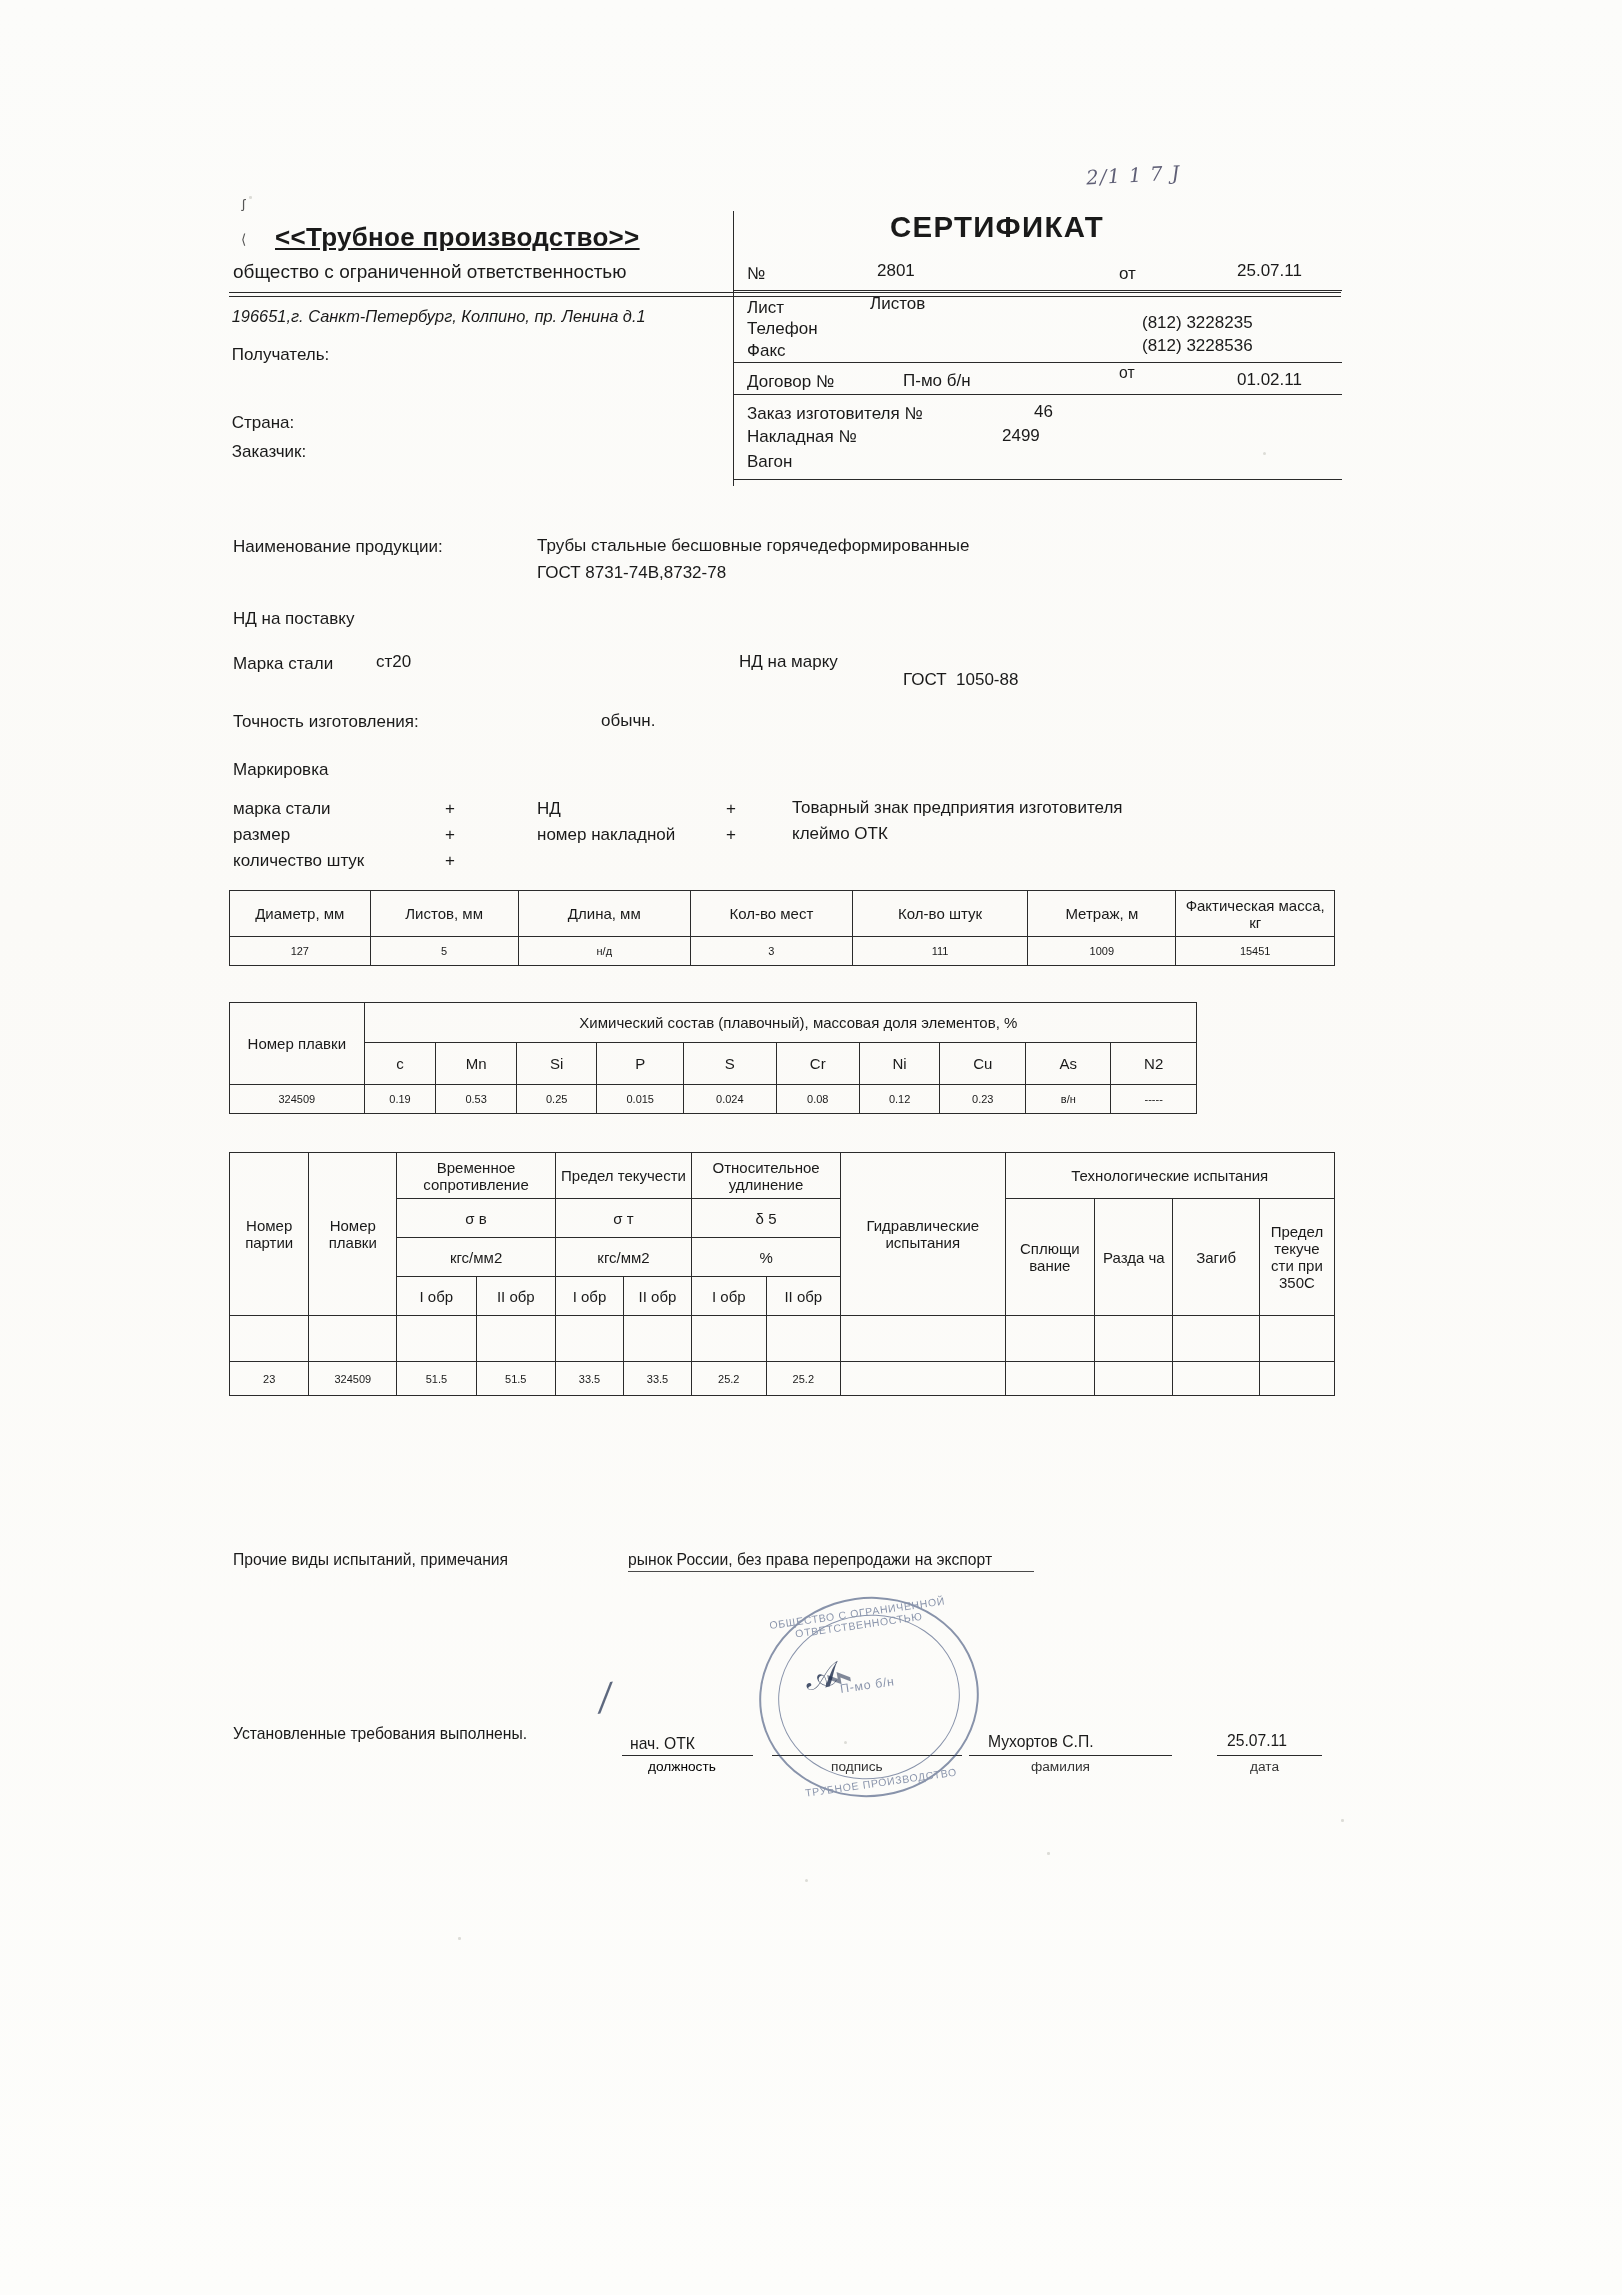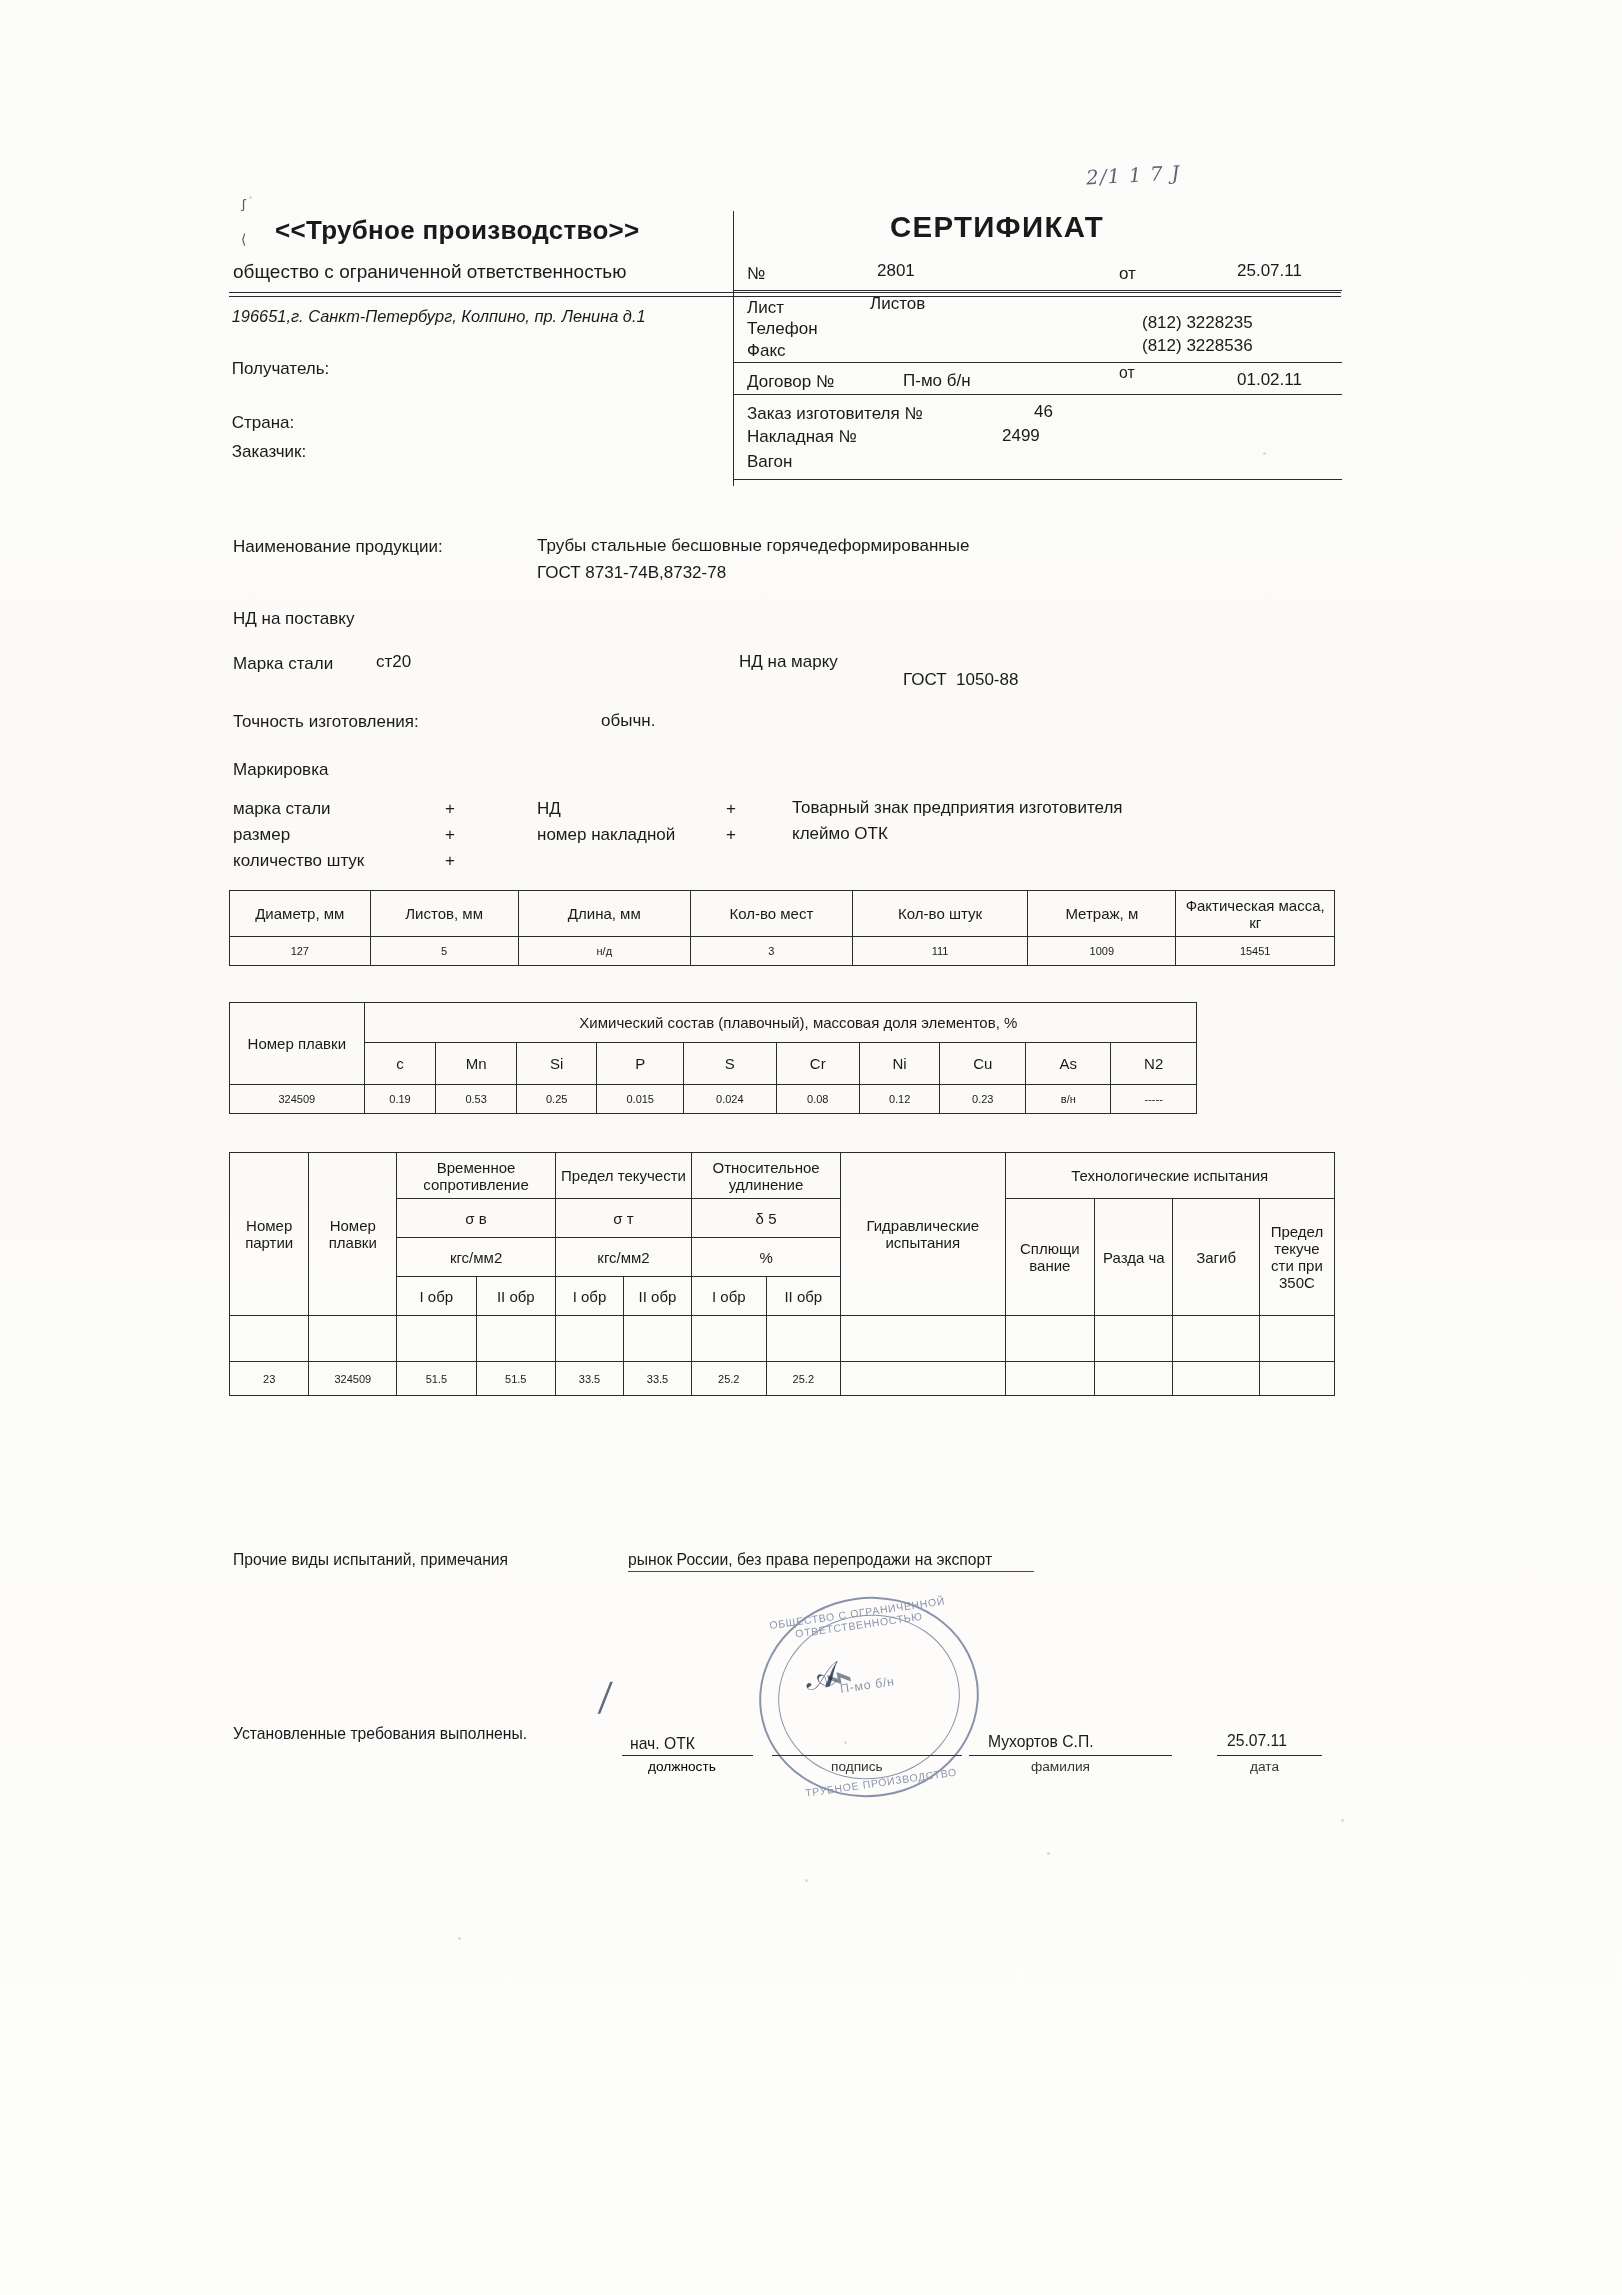--- a/index.html
+++ b/index.html
@@ -164,30 +164,30 @@
   <div class="noise-dot" style="left:1047px;top:1852px;width:2.6px;height:2.6px;"></div>
   <div class="noise-dot" style="left:275px;top:772px;width:2.6px;height:2.6px;"></div>
 
   <div class="handwrite" style="left:1086px;top:164px;">2/1 1 7 J</div>
 
   <div class="txt tiny" style="left:242px;top:196px;color:#555;">ʃ</div>
   <div class="txt tiny" style="left:241px;top:232px;color:#555;">⟨</div>
 
   <div class="sheet">
 
-    <div class="txt company-name" style="left:59px;top:65px;">&lt;&lt;Трубное производство&gt;&gt;</div>
+    <div class="txt company-name" style="left:59px;top:72px;text-decoration:underline;">&lt;&lt;Трубное производство&gt;&gt;</div>
 
     <div class="txt company-sub" style="left:17px;top:110px;">общество с ограниченной ответственностью</div>
 
     <div class="rule" style="left:13px;top:141px;width:1112px;"></div>
     <div class="rule" style="left:13px;top:145px;width:1112px;height:0.7px;"></div>
 
     <div class="txt addr" style="left:15.7px;top:156px;">196651,г. Санкт-Петербург, Колпино, пр. Ленина д.1</div>
 
-    <div class="txt label" style="left:15.7px;top:194px;margin-top:14px;">Получатель:</div>
+    <div class="txt label" style="left:15.7px;top:194px;">Получатель:</div>
     <div class="txt label" style="left:175px;top:191px;"></div>
 
     <div class="txt label" style="left:15.7px;top:262px;">Страна:</div>
     <div class="txt label" style="left:15.7px;top:291px;">Заказчик:</div>
     <div class="txt label" style="left:177px;top:262px;"></div>
     <div class="txt label" style="left:177px;top:291px;"></div>
 
     <div class="vrule" style="left:517px;top:60px;height:275px;"></div>
 
     <div class="txt cert-title" style="left:674px;top:59px;">СЕРТИФИКАТ</div>

